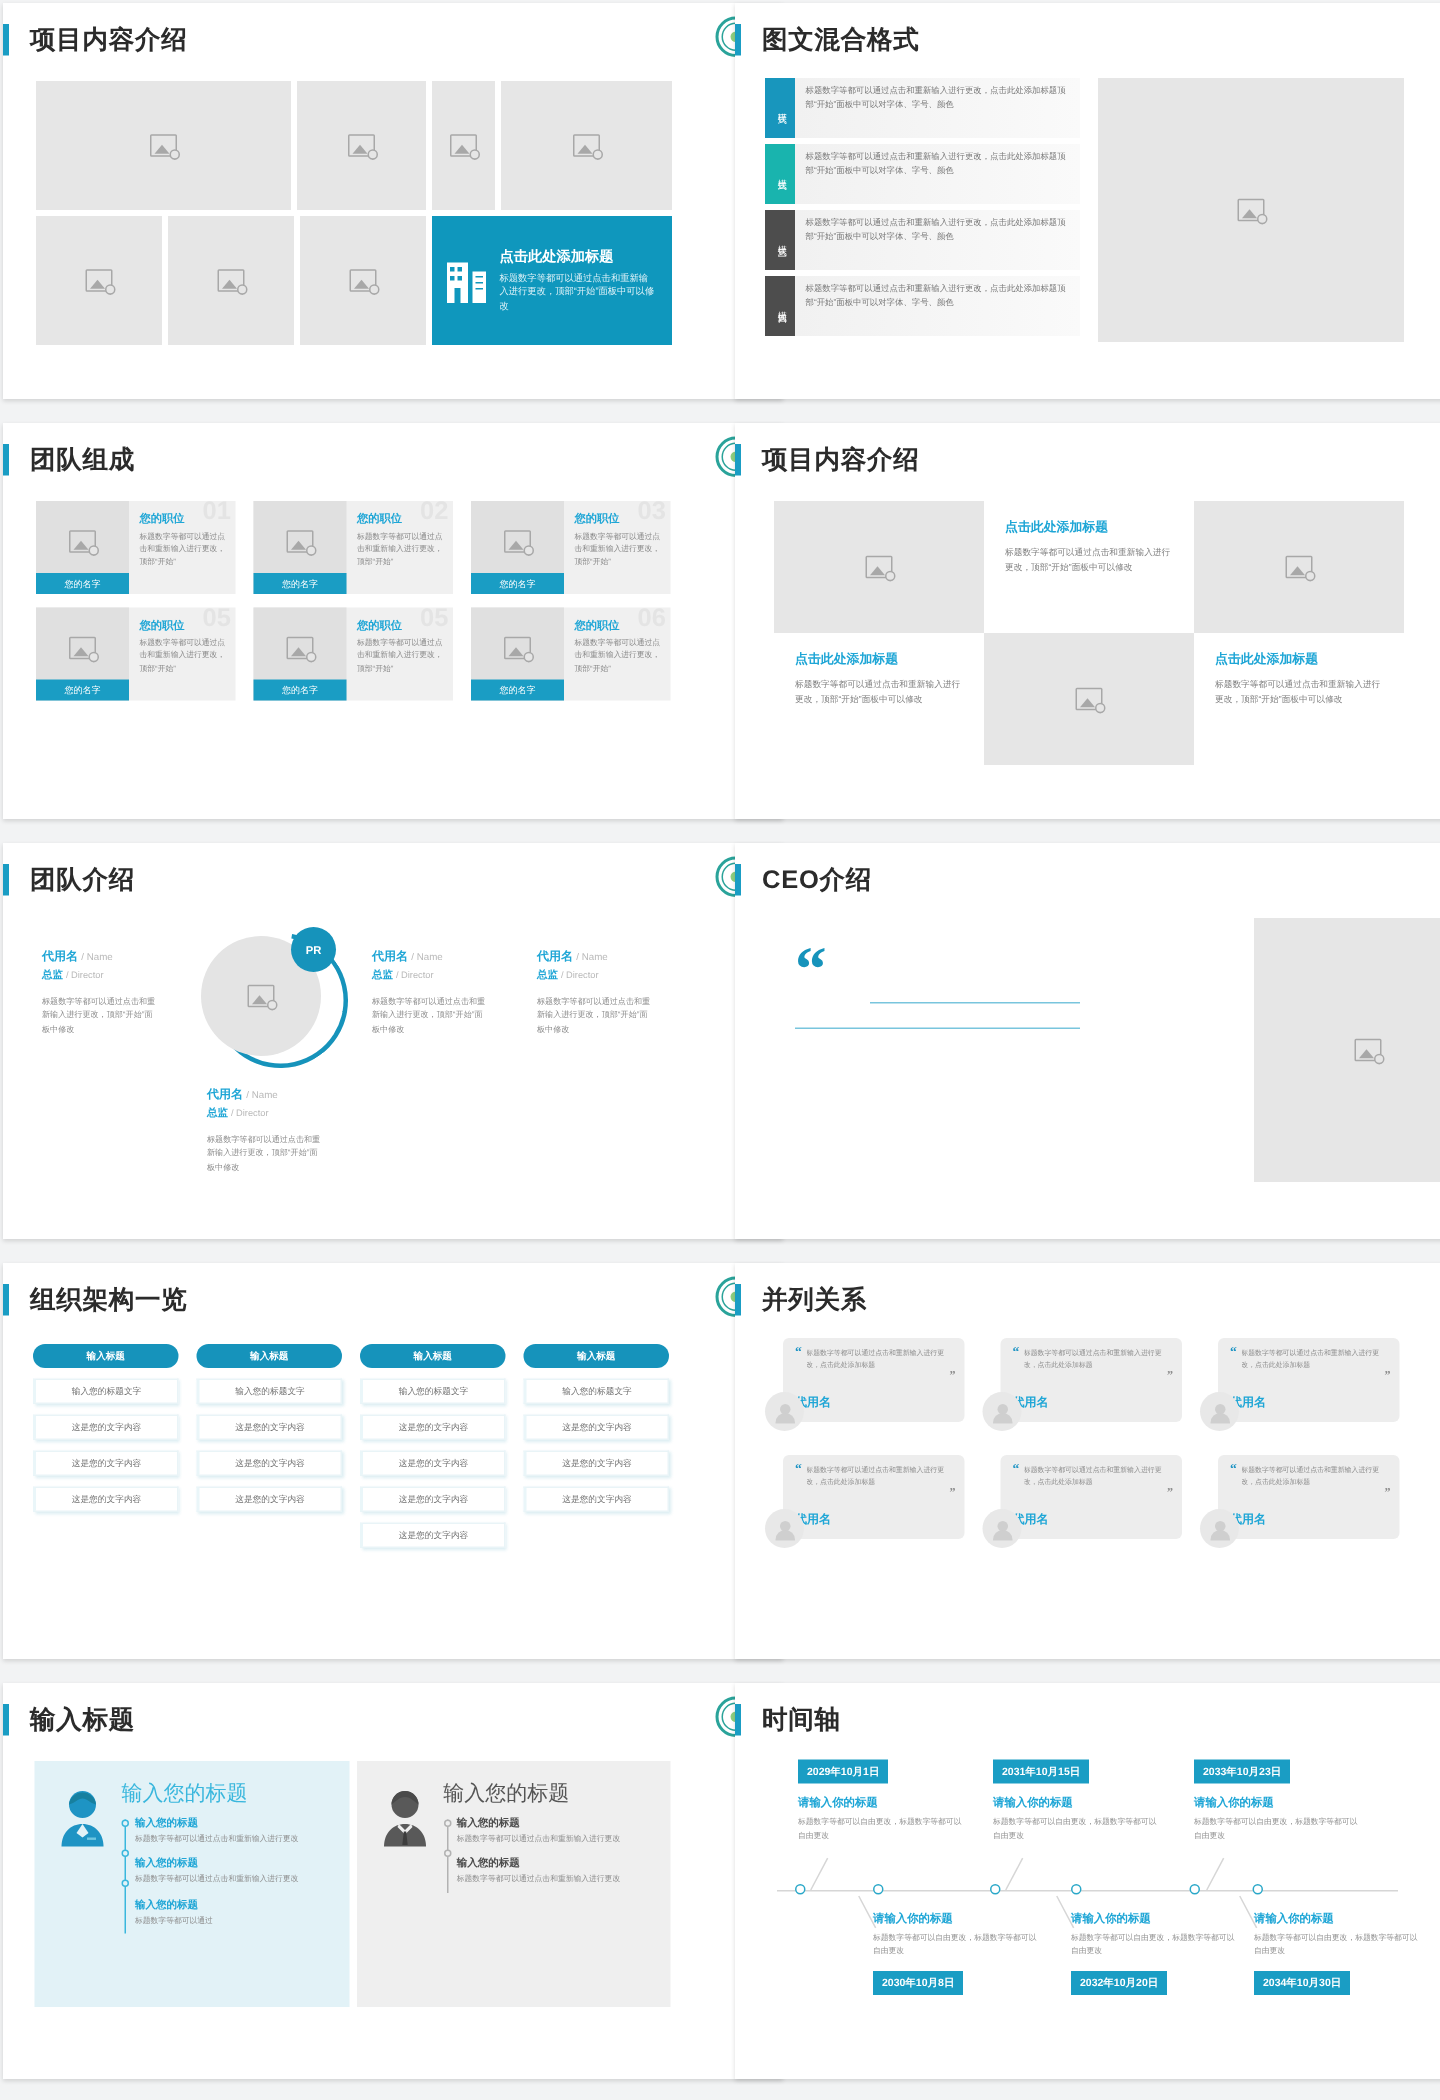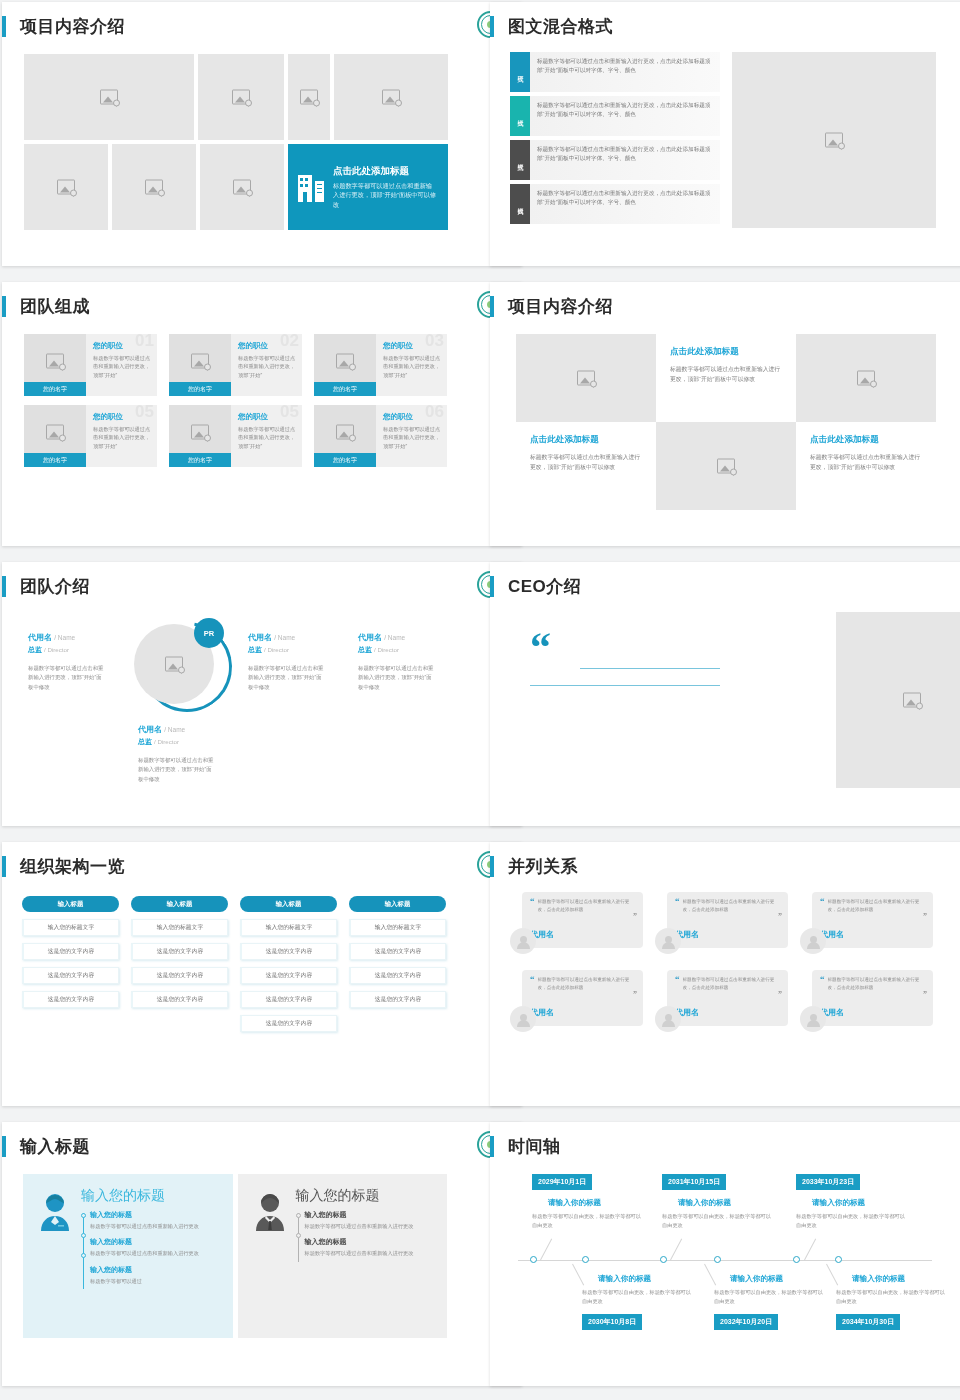--- a/index.html
+++ b/index.html
@@ -154,21 +154,21 @@
   .s20-it p{margin:0;font-size:5.2px;line-height:1.6;color:#8e8e8e;}
 
   
   .s21{position:absolute;left:20px;top:48px;width:428px;height:182px;}
   .s21-axis{position:absolute;left:8px;top:90px;width:414px;height:1px;background:#d6d6d6;}
   .s21-node{position:absolute;top:86px;width:7px;height:7px;border-radius:50%;border:1.2px solid #2ba8c9;
             background:#fff;box-sizing:border-box;}
   .s21-top{position:absolute;top:0;width:110px;}
   .s21-bot{position:absolute;top:104px;width:110px;}
   .s21-date{display:inline-block;background:#1a9dc4;color:#fff;font-size:7px;font-weight:bold;padding:3px 6px;}
-  .s21-ti{font-size:7.6px;font-weight:bold;color:#1fa6d6;margin:8px 0 4px 16px;}
+  .s21-ti{font-size:7.6px;font-weight:bold;color:#1fa6d6;margin:8px 0 4px 0;}
   .s21-tx{font-size:5.2px;line-height:1.7;color:#939393;}
   .s21-diag{position:absolute;width:1px;height:24px;background:#d6d6d6;}
 </style>
 </head>
 <body>
 
 <div class="grid">
 
   <div class="slide">
     <div class="s-head">

